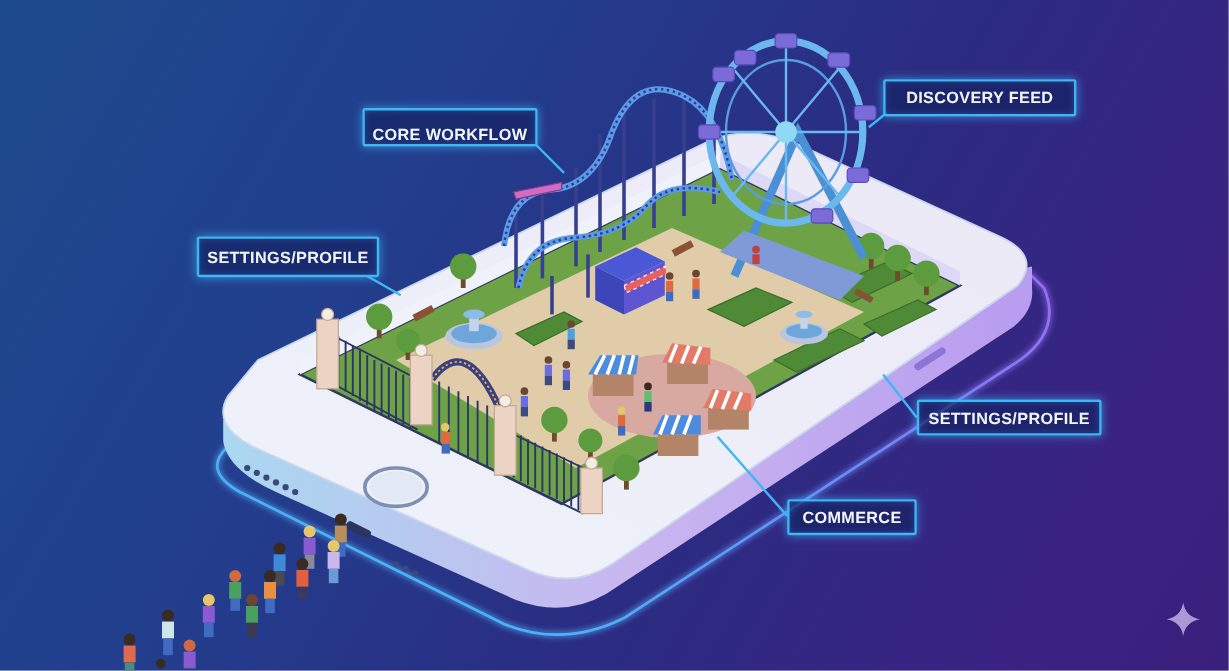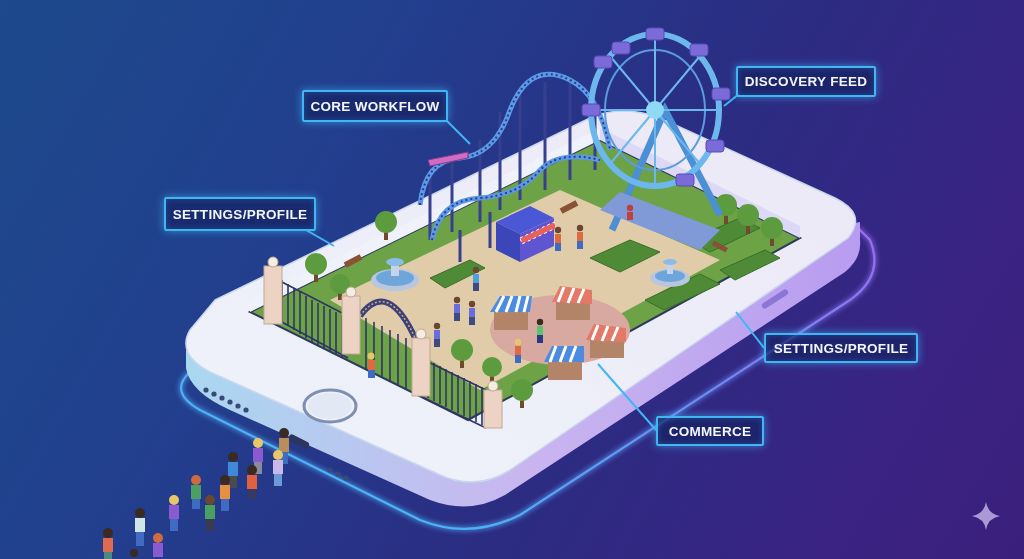--- a/index.html
+++ b/index.html
@@ -364,24 +364,24 @@
 
   <g stroke="#3fb7f5" stroke-width="2" fill="none">
     <path d="M446 120 L470 144"></path>
     <path d="M739 94 L724 106"></path>
     <path d="M306 230 L334 246"></path>
     <path d="M764 348 L736 312"></path>
     <path d="M656 430 L598 364"></path>
   </g>
 </svg>
 
-<div class="callout" style="left:302px; top:90px; width:146px; height:32px;">
+<div class="callout" style="left:302px; top:90px; width:146px; height:32px;align-items:flex-end;">
     <span>CORE WORKFLOW</span>
   </div>
-<div class="callout" style="left:736px; top:66px; width:140px; height:31px;">
+<div class="callout" style="left:736px; top:66px; width:161px; height:31px;">
     <span>DISCOVERY FEED</span>
   </div>
 <div class="callout" style="left:164px; top:197px; width:152px; height:34px;">
     <span>SETTINGS/PROFILE</span>
   </div>
 <div class="callout" style="left:764px; top:333px; width:154px; height:30px;">
     <span>SETTINGS/PROFILE</span>
   </div>
 <div class="callout" style="left:656px; top:416px; width:108px; height:30px;">
     <span>COMMERCE</span>

